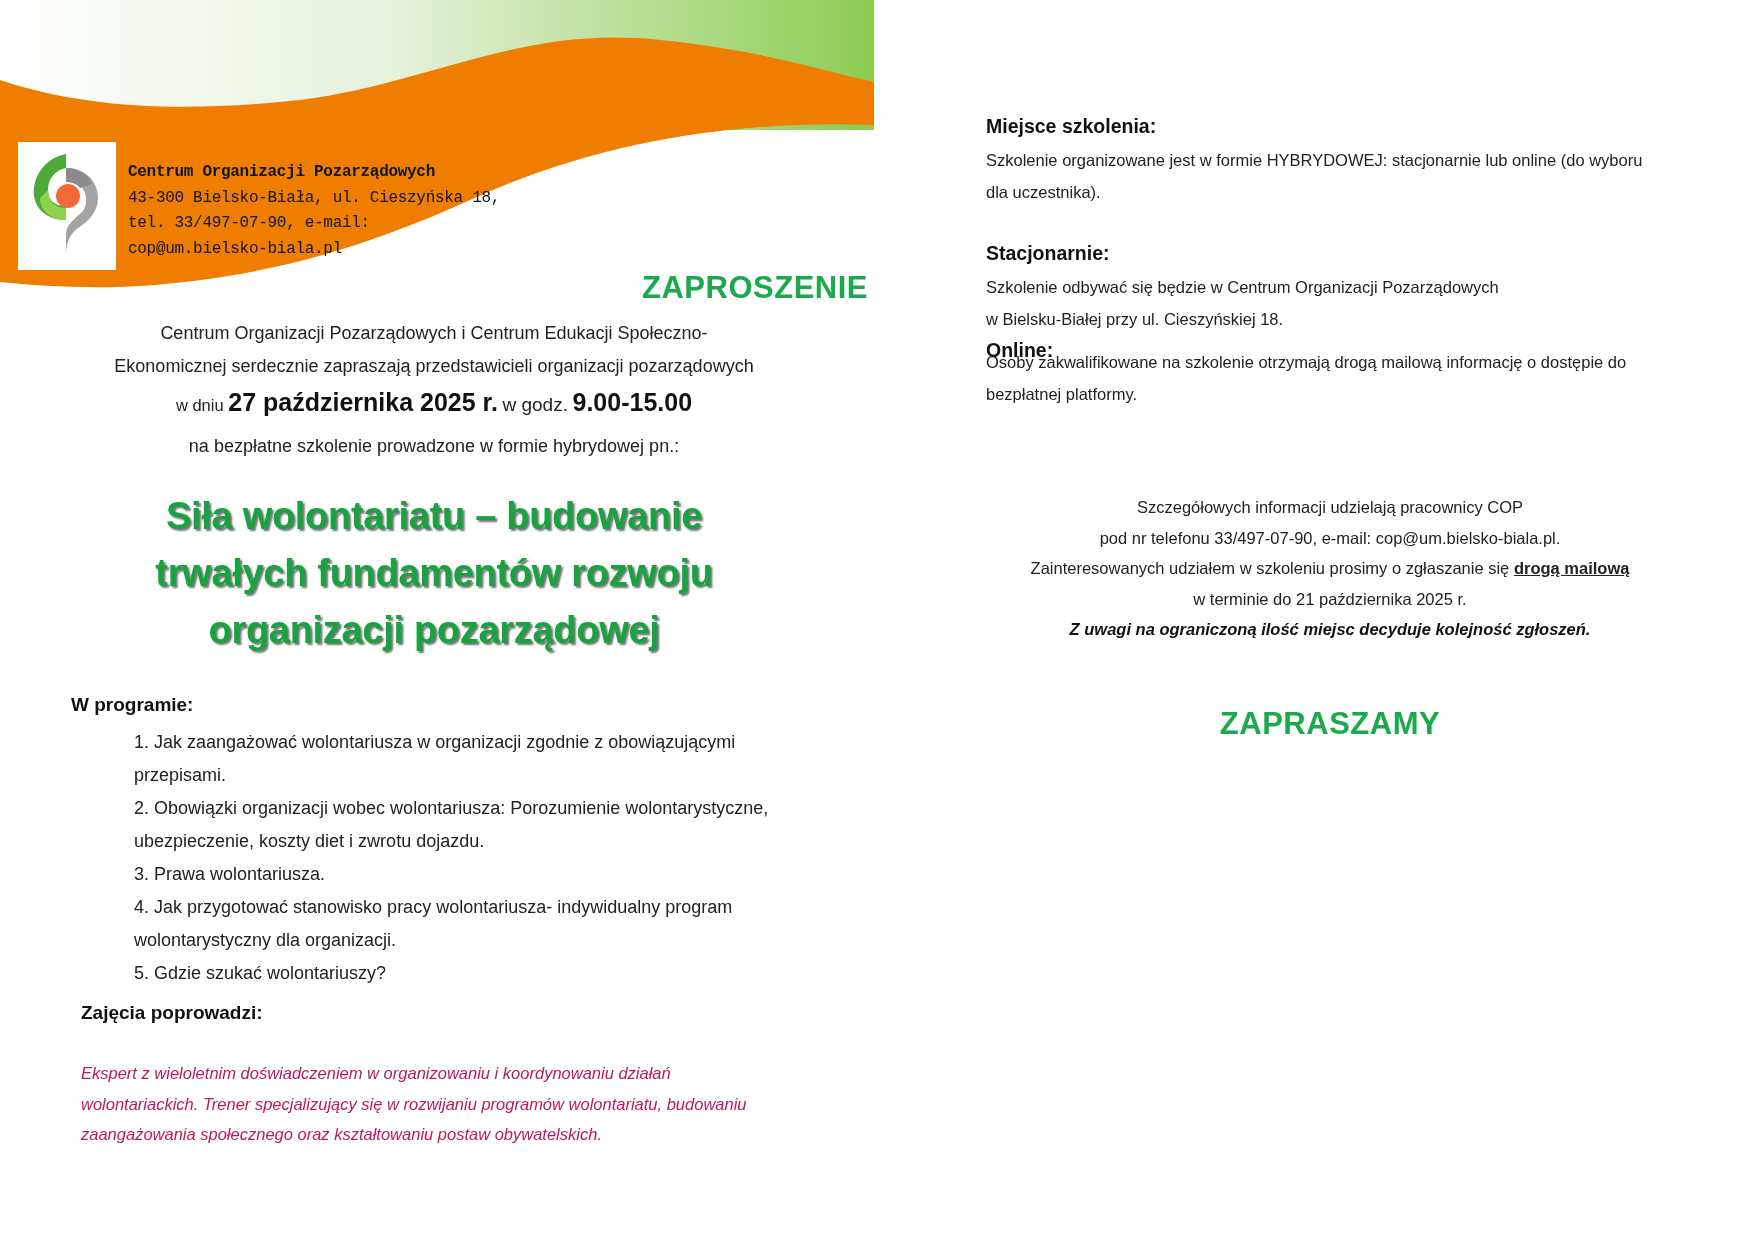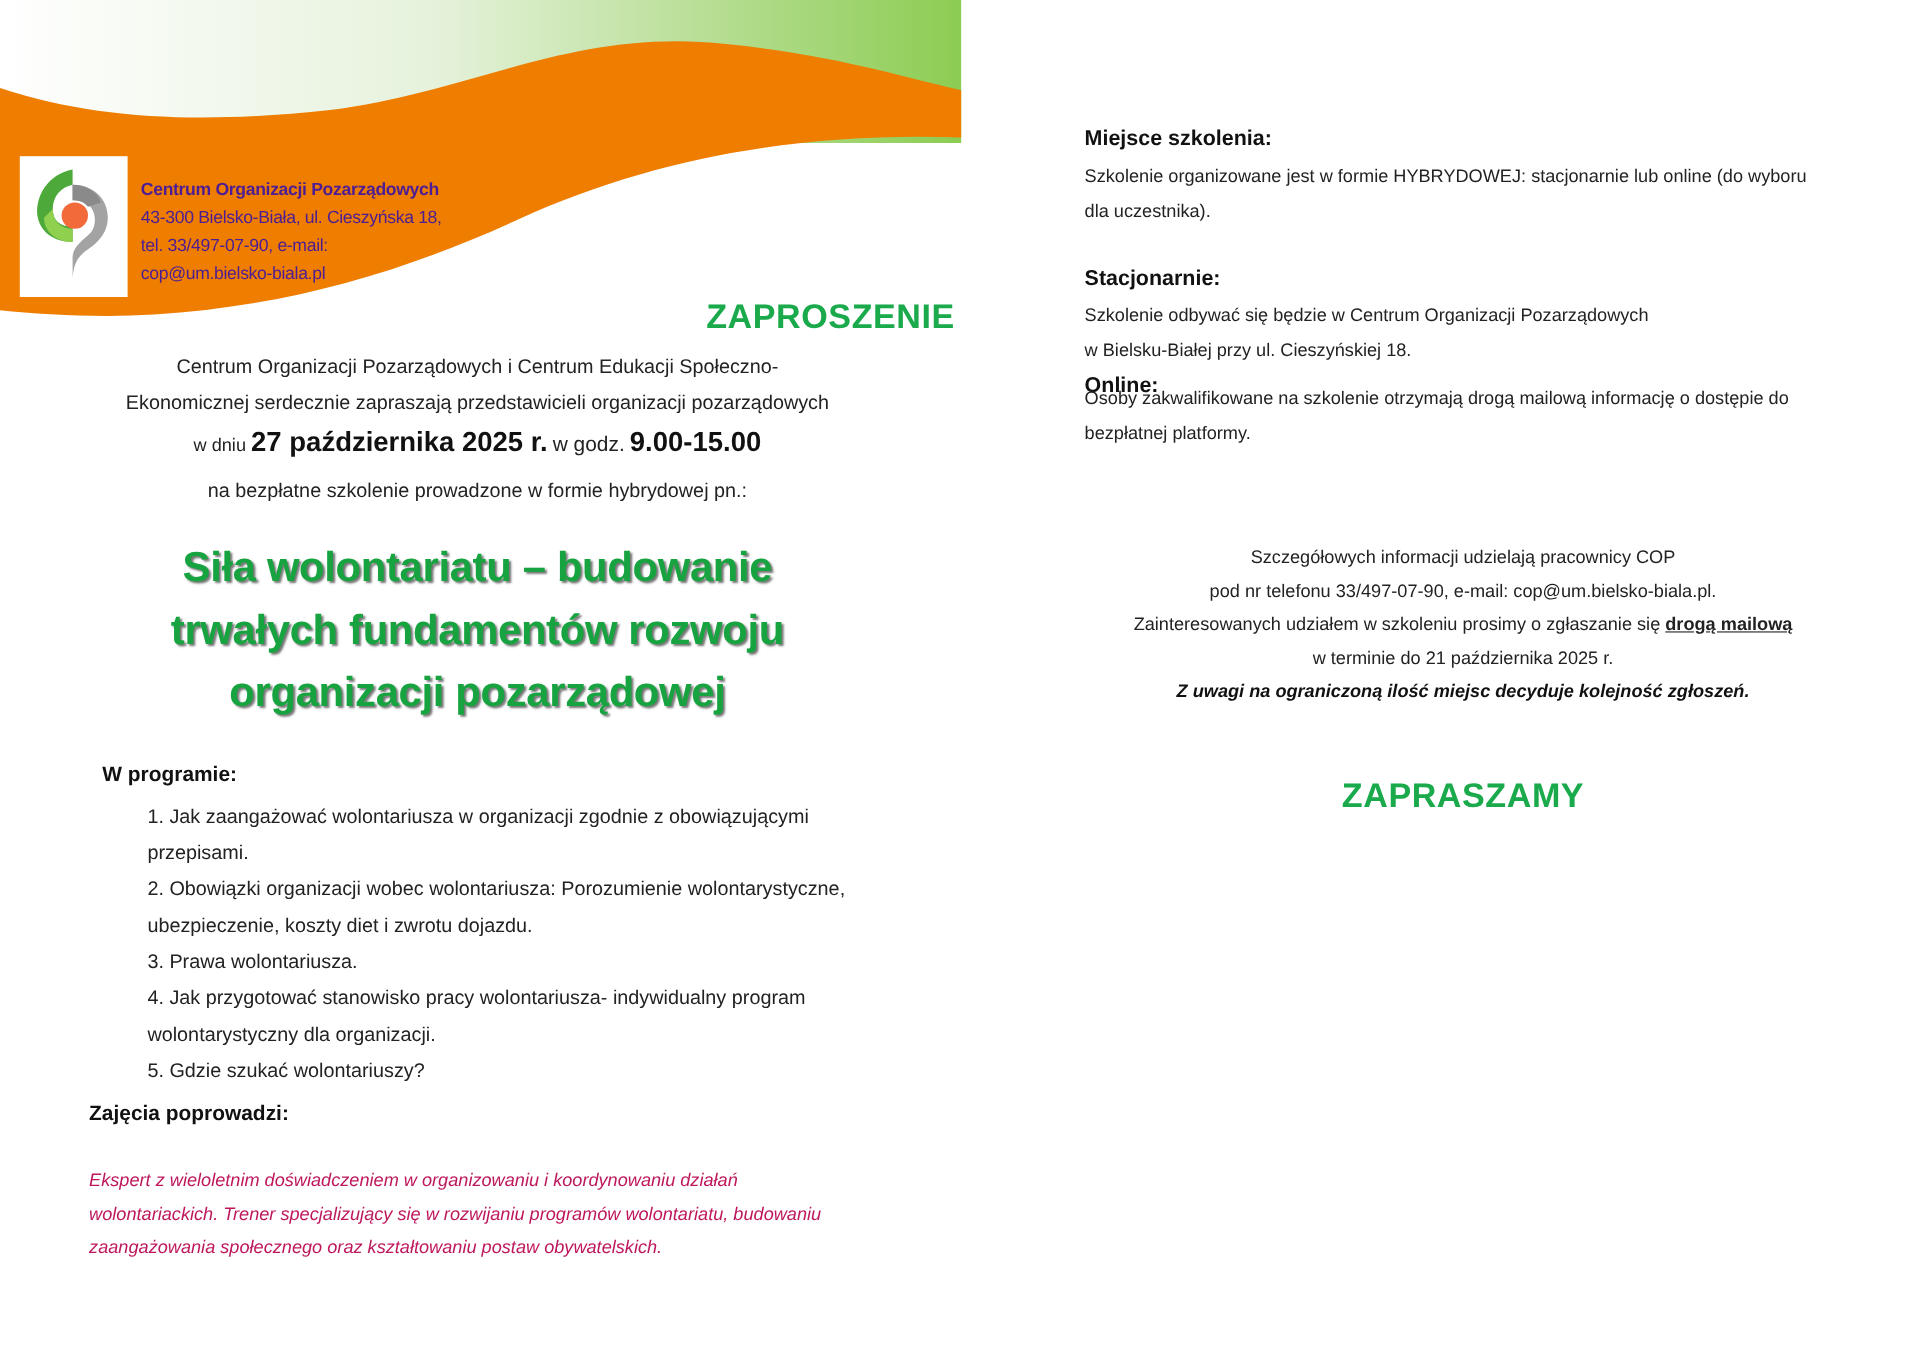--- a/index.html
+++ b/index.html
@@ -13,22 +13,22 @@
     .banner svg { display: block; }
 
     .logo-box {
       position: absolute; left: 18px; top: 142px; width: 98px; height: 128px;
       background: #ffffff;
     }
     .logo-box svg { position: absolute; left: 8px; top: 10px; }
 
     .org-info {
       position: absolute; left: 128px; top: 160px;
-      font-family: Liberation Sans, sans-serif; font-size: 16px; line-height: 25.5px;
-      color: #4c1d95; letter-spacing: -0.3px;
+      font-family: Liberation Mono, monospace; font-size: 16px; line-height: 25.5px;
+      color: #0f172a; letter-spacing: -0.3px;
     }
     .org-info .org-name { font-weight: bold; }
 
     
     .title-invite {
       position: absolute; left: 0; width: 868px; top: 270px; text-align: right;
       font-size: 31px; font-weight: bold; color: #1aaa4c; letter-spacing: 0.5px;
     }
     .intro {
       position: absolute; left: 40px; width: 788px; text-align: center;
@@ -47,21 +47,21 @@
     .training-title {
       position: absolute; left: 40px; width: 788px; top: 488px; text-align: center;
       font-size: 38px; line-height: 57px; font-weight: bold; color: #17a33f;
       text-shadow: 2px 2px 2px rgba(0,0,0,0.55);
       letter-spacing: -0.3px;
     }
 
     .section-h {
       position: absolute; font-size: 19px; font-weight: bold; color: #111;
     }
-    .program-h { left: 93px; top: 694px; }
+    .program-h { left: 71px; top: 694px; }
     .program-list {
       position: absolute; left: 134px; top: 726px; width: 680px;
       list-style: none; font-size: 18px; line-height: 33px; color: #222;
     }
     .trainer-h { left: 81px; top: 1002px; }
     .trainer-text {
       position: absolute; left: 81px; top: 1058px; width: 700px;
       font-size: 16.5px; line-height: 30.5px; font-style: italic; color: #be185d;
     }
 

